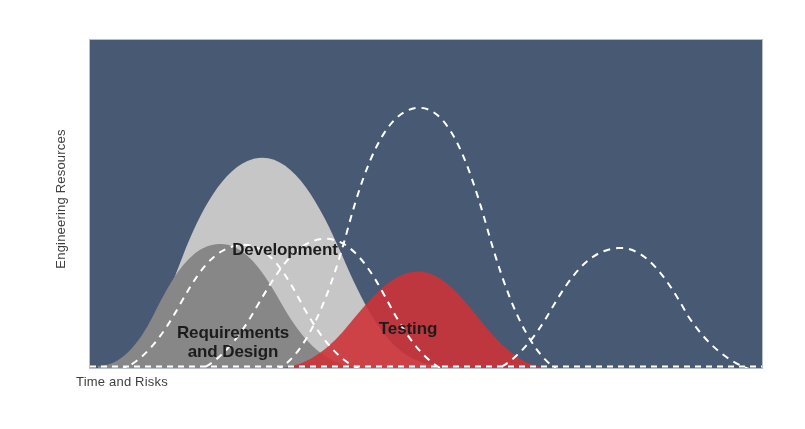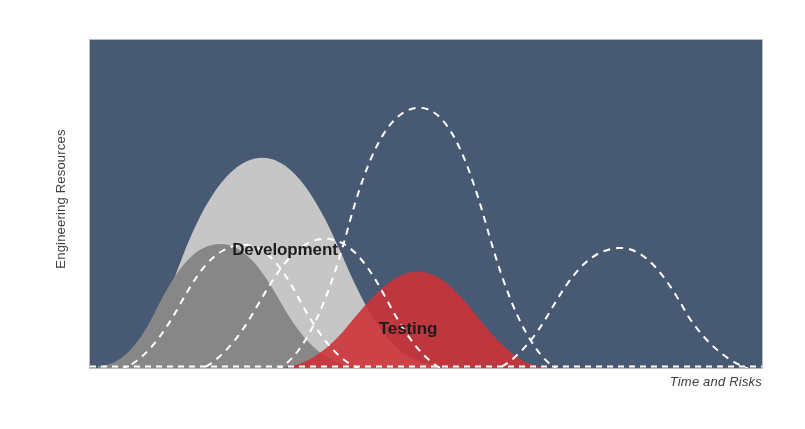--- a/index.html
+++ b/index.html
@@ -40,25 +40,24 @@
     top: 0px;
     width: 330px;
     height: 18px;
     line-height: 18px;
     text-align: center;
     transform-origin: 0 0;
     transform: translate(52px, 364px) rotate(-90deg);
   }
 
   #xlabel {
-    left: 90px;
+    left: 76px;
     top: 374px;
     width: 672px;
-    text-align: right;
-    font-style: italic;
+    text-align: left;
   }
 
   
   #plot {
     position: absolute;
     left: 90px;
     top: 40px;
     width: 672px;
     height: 328px;
     background: #485a73;
@@ -153,20 +152,20 @@
                  C 556 206, 578 240, 598 276
                  C 618 306, 640 324, 668 332"></path>
 
         <line x1="0" y1="326.5" x2="672" y2="326.5" stroke="#ffffff" stroke-width="2" stroke-dasharray="6 5"></line>
 
       </g>
     </svg>
 
     <div class="series-label" id="label-development">Development</div>
 
-    <div class="series-label" id="label-requirements"><br></div>
+    <div class="series-label" id="label-requirements"><span>Requirements</span><br><span>and Design</span></div>
 
     <div class="series-label" id="label-testing">Testing</div>
   </div>
 
   <div class="axis-title" id="xlabel">Time and Risks</div>
 
 </div>
 
 </body></html>

